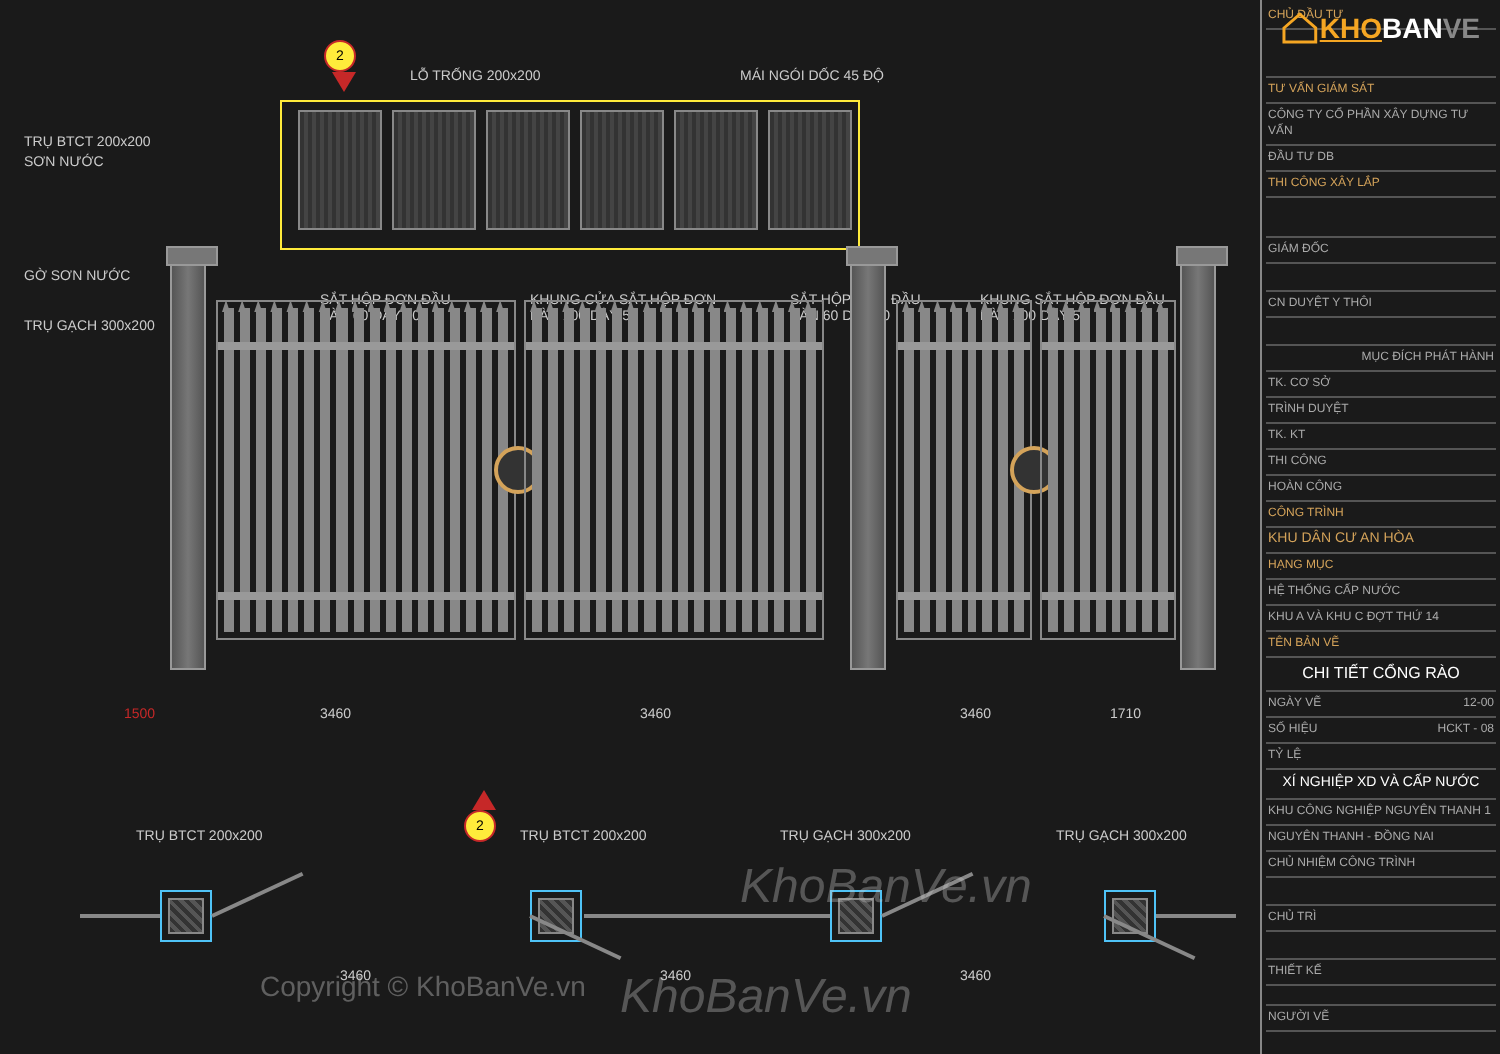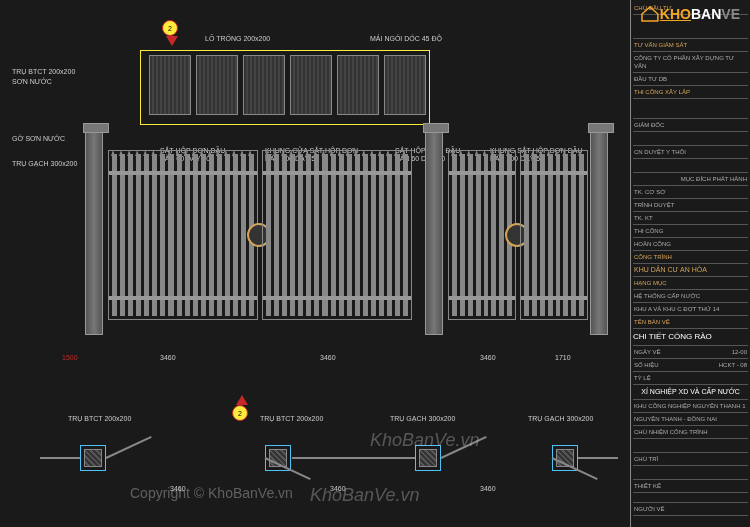--- a/index.html
+++ b/index.html
@@ -54,21 +54,21 @@
   color: #f5a623;
   display: flex;
   align-items: center;
 }
 .logo-text .kho { color: #f5a623; text-decoration: underline; }
 .logo-text .ban { color: #fff; }
 .logo-text .ve { color: #888; }
 .watermark {
   position: absolute;
   color: rgba(200,200,200,0.35);
-  font-size: 18px;
+  font-size: 24px;
   font-style: italic;
   z-index: 50;
 }
 .wm1 { left: 370px; top: 430px; }
 .wm2 { left: 310px; top: 485px; }
 .copyright {
   position: absolute;
   left: 130px;
   top: 485px;
   color: rgba(200,200,200,0.4);
@@ -437,21 +437,21 @@
   <div class="row">TRÌNH DUYỆT</div>
   <div class="row">TK. KT</div>
   <div class="row">THI CÔNG</div>
   <div class="row">HOÀN CÔNG</div>
   <div class="row heading">CÔNG TRÌNH</div>
   <div class="row heading" style="font-size:7px">KHU DÂN CƯ AN HÒA</div>
   <div class="row heading">HẠNG MỤC</div>
   <div class="row">HỆ THỐNG CẤP NƯỚC</div>
   <div class="row">KHU A VÀ KHU C ĐỢT THỨ 14</div>
   <div class="row heading">TÊN BẢN VẼ</div>
-  <div class="row" style="font-size:8px;color:#fff;padding:4px 0">CHI TIẾT CỔNG RÀO</div>
+  <div class="row" style="text-align:center;font-size:8px;color:#fff;padding:4px 0">CHI TIẾT CỔNG RÀO</div>
   <div class="row" style="display:flex;justify-content:space-between">
     <span>NGÀY VẼ</span>
     <span>12-00</span>
   </div>
   <div class="row" style="display:flex;justify-content:space-between">
     <span>SỐ HIỆU</span>
     <span>HCKT - 08</span>
   </div>
   <div class="row">TỶ LỆ</div>
   <div class="row" style="text-align:center;color:#fff;font-size:7px;padding:3px 0">XÍ NGHIỆP XD VÀ CẤP NƯỚC</div>

